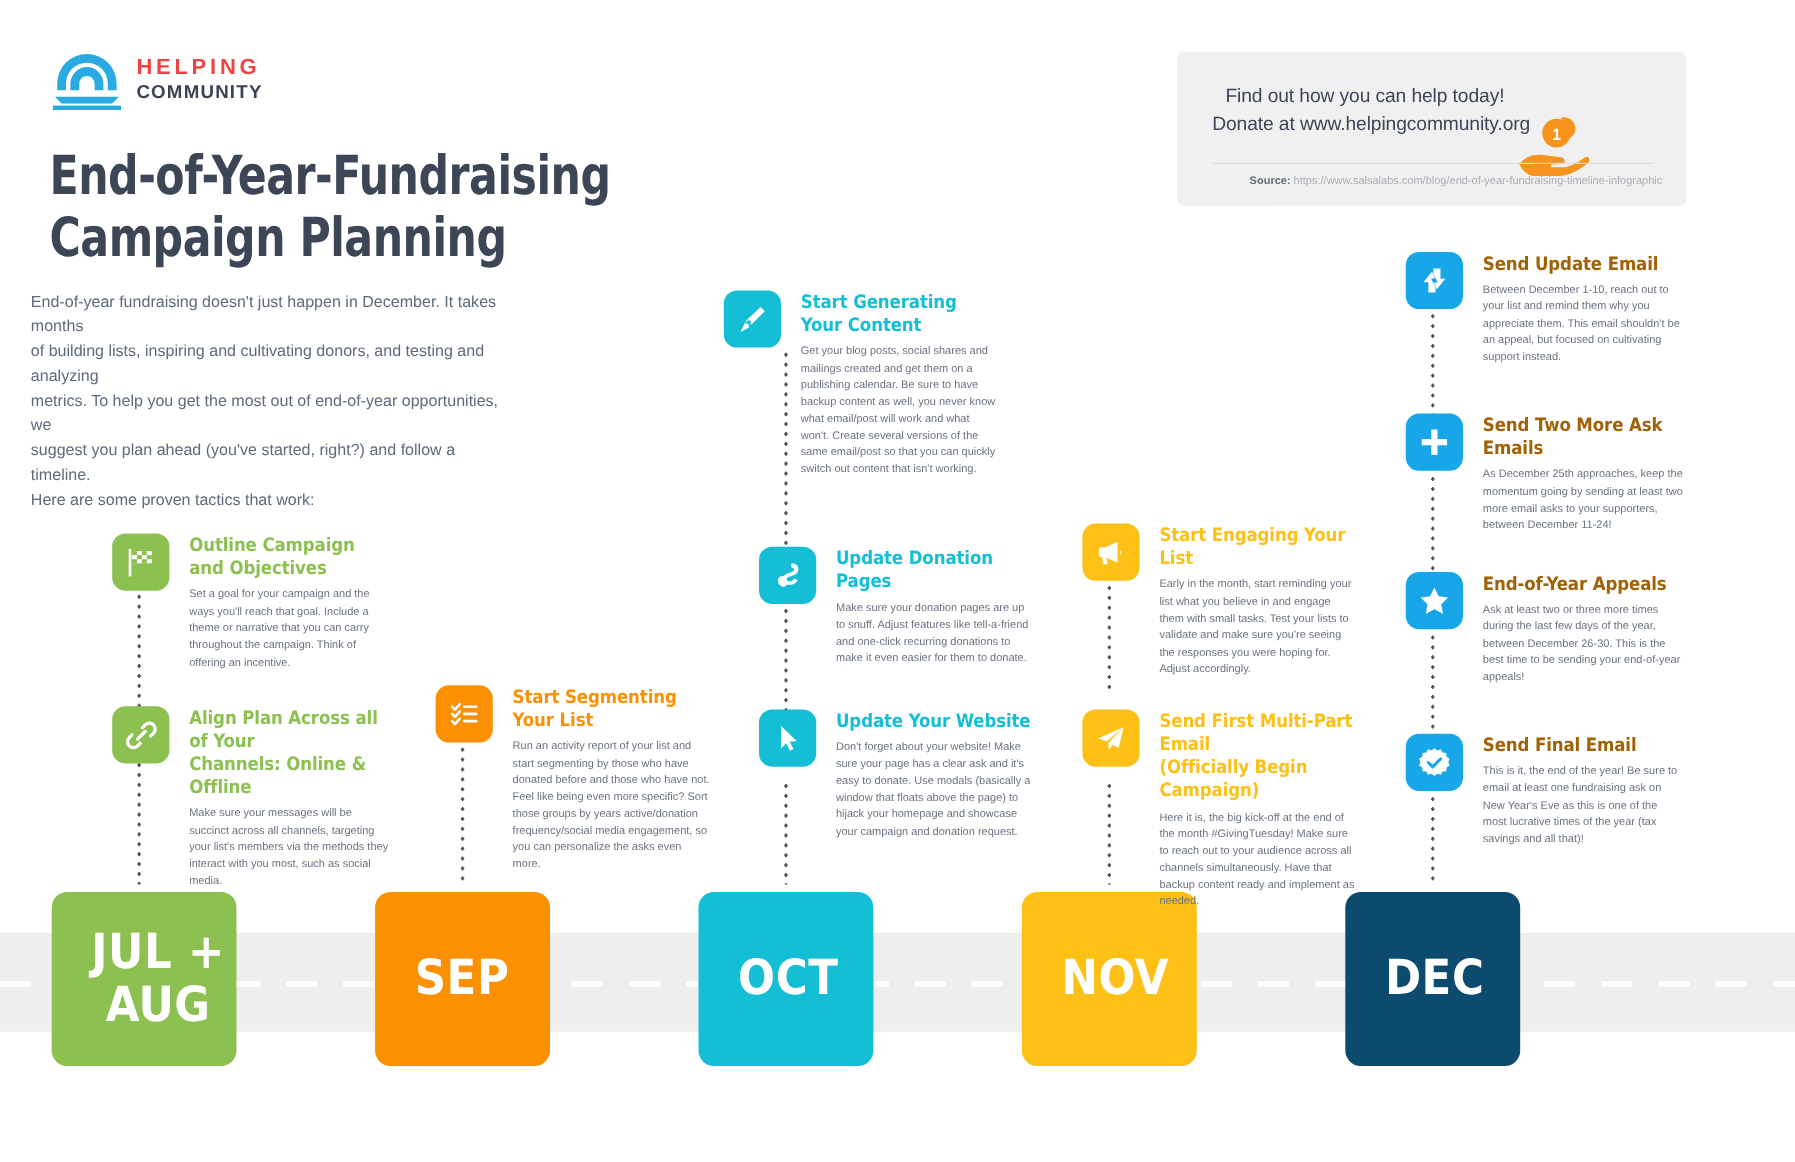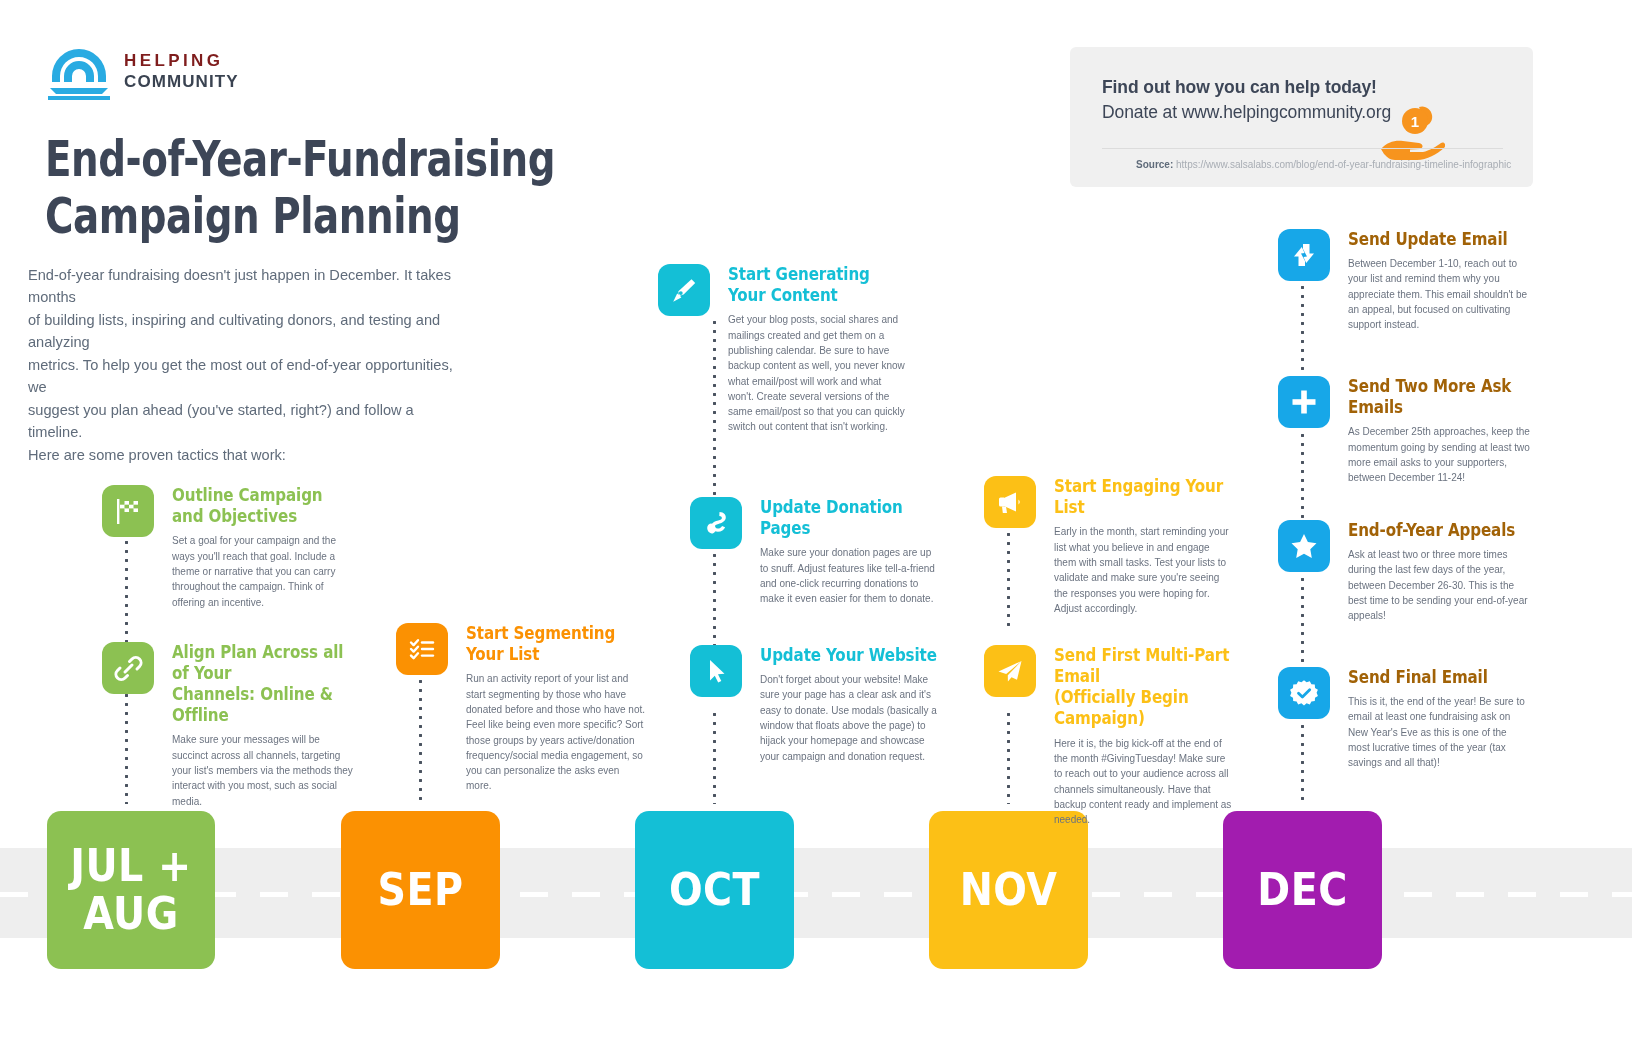--- a/index.html
+++ b/index.html
@@ -13,22 +13,22 @@
     position: relative;
     width: 1632px; height: 1056px;
     background: #ffffff;
   }
 
   
   .logo { position: absolute; left: 48px; top: 42px; display: flex; align-items: center; gap: 14px; }
   .logo-mark { width: 62px; height: 58px; position: relative; }
   .logo-text { display: flex; flex-direction: column; justify-content: center; line-height: 1; }
   .logo-line1 {
-    font-size: 17px; font-weight: bold; letter-spacing: 3.4px;
-    color: #7f1d1d; font-family: "Liberation Sans", sans-serif;
+    font-size: 20px; font-weight: bold; letter-spacing: 3.4px;
+    color: #ef4444; font-family: "Liberation Sans", sans-serif;
   }
   .logo-line2 {
     font-size: 17px; font-weight: bold; letter-spacing: 1.1px;
     color: #3a4351; margin-top: 4px; font-family: "Liberation Sans", sans-serif;
   }
 
   
   .title {
     position: absolute; left: 45px; top: 132px;
     width: 700px;
@@ -52,22 +52,23 @@
   .intro span { display: block; }
 
   
   .donate-box {
     position: absolute; left: 1070px; top: 47px;
     width: 463px; height: 140px;
     background: #f0f0f0; border-radius: 6px;
     padding: 28px 30px 0 32px;
   }
   .donate-head {
-    font-size: 17.5px; font-weight: bold; color: #3d4657; line-height: 1.45;
+    font-size: 17.5px; font-weight: normal; color: #3d4657; line-height: 1.45;
     letter-spacing: -0.1px;
+    margin-left: 12px;
   }
   .donate-sub {
     font-size: 17.5px; color: #3d4657; line-height: 1.45; letter-spacing: -0.1px;
   }
   .donate-icon { position: absolute; right: 88px; top: 58px; width: 66px; height: 56px; }
   .donate-rule {
     position: absolute; left: 32px; right: 30px; top: 101px;
     height: 1px; background: #dcdcdc;
   }
   .donate-source {
@@ -84,28 +85,29 @@
   .road-dash {
     position: absolute; left: 0; top: 892px; width: 1632px; height: 5px;
     background: repeating-linear-gradient(to right,
       #ffffff 0px, #ffffff 28px, transparent 28px, transparent 52px);
   }
 
   
   .month {
     position: absolute;
     border-radius: 14px;
-    display: flex; align-items: center; justify-content: center;
+    display: flex; align-items: center; 
     color: #ffffff;
     font-family: "DejaVu Sans Condensed", "Liberation Sans Narrow", "Liberation Sans", sans-serif;
     font-weight: bold;
     font-size: 44px;
     letter-spacing: 0.5px;
     text-align: center;
     line-height: 1.08;
+    padding-left: 36px;
   }
 
   
   .col { position: absolute; }
   .item { position: relative; }
   .item-icon {
     position: absolute; left: 0; top: 0;
     width: 52px; height: 52px; border-radius: 12px;
     display: flex; align-items: center; justify-content: center;
   }
@@ -203,21 +205,21 @@
   </div>
   <div class="month" style="left:341px; top:811px; width:159px; height:158px; background:#fb9102;">
     <span style="white-space:pre-line;">SEP</span>
   </div>
   <div class="month" style="left:635px; top:811px; width:159px; height:158px; background:#14bfd6;">
     <span style="white-space:pre-line;">OCT</span>
   </div>
   <div class="month" style="left:929px; top:811px; width:159px; height:158px; background:#fcc016;">
     <span style="white-space:pre-line;">NOV</span>
   </div>
-  <div class="month" style="left:1223px; top:811px; width:159px; height:158px; background:#a21caf;">
+  <div class="month" style="left:1223px; top:811px; width:159px; height:158px; background:#0c4a6e;">
     <span style="white-space:pre-line;">DEC</span>
   </div>
 
   <div class="dots" style="left:125px; top:538px; height:266px;"></div>
 
   <div class="col" style="left:102px; top:485px; width:255px;">
     <div class="item" style="margin-bottom:30px;">
       <div class="item-icon ic-green">
         <svg viewBox="0 0 30 30">
             <g fill="#ffffff">

